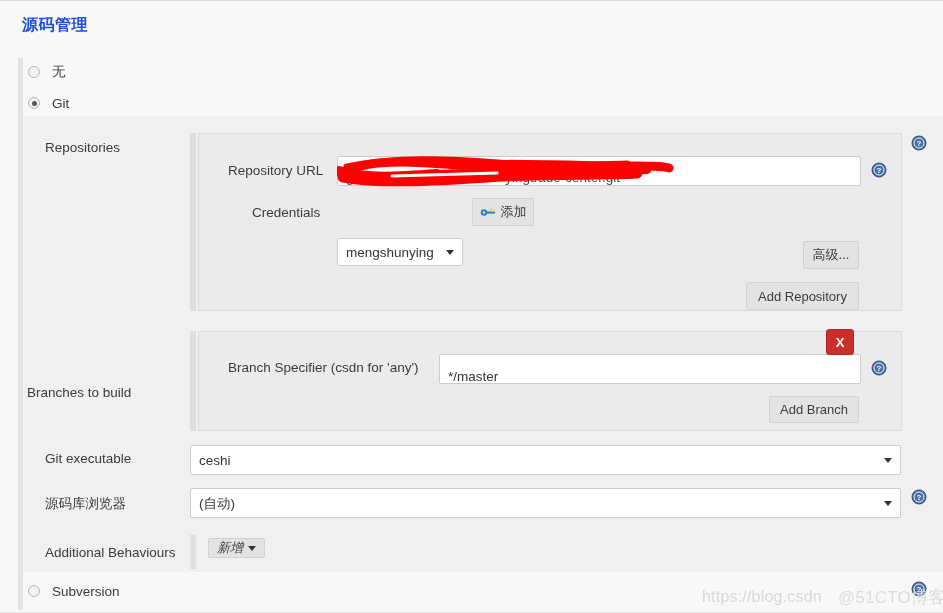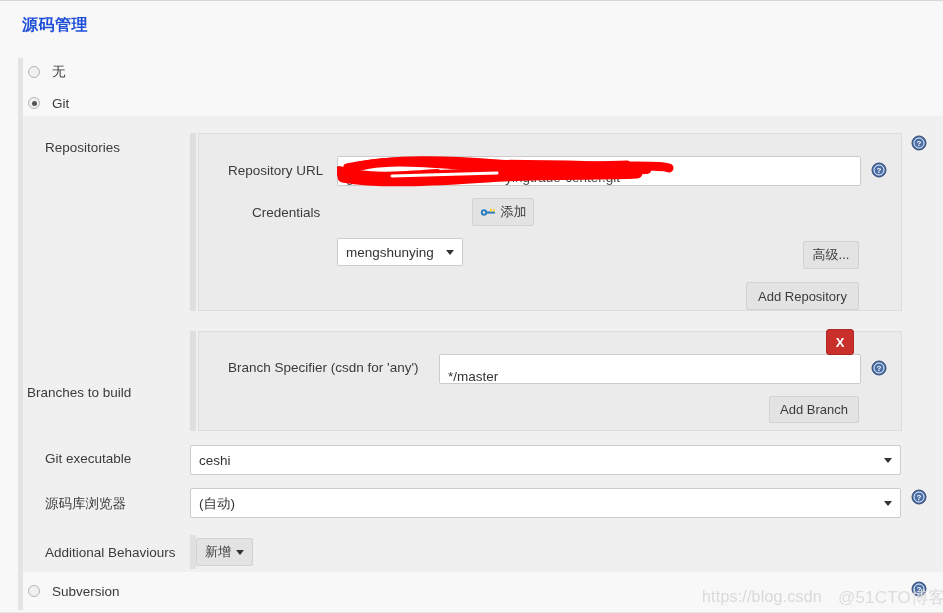--- a/index.html
+++ b/index.html
@@ -347,21 +347,21 @@
   <svg class="help" style="left:911px; top:488px;" viewBox="0 0 16 16">
     <circle cx="8" cy="8" r="7" fill="#4a6ea8" stroke="#2f4a78" stroke-width="1"></circle>
     <circle cx="8" cy="8" r="5" fill="none" stroke="#ffffff" stroke-width="0.9"></circle>
     <text x="8" y="11.4" font-size="8" font-family="Liberation Sans, sans-serif" font-weight="bold" fill="#ffffff" text-anchor="middle">?</text>
   </svg>
 
   <div class="row-label" style="left:45px; top:544px;">Additional Behaviours</div>
 
   <div class="rep-handle" style="left:190px; top:534px; height:34px; background:#e0e0e0;"></div>
 
-  <div class="btn" style="left:196px; top:537px; width:57px; height:28px;">
+  <div class="btn" style="left:208px; top:537px; width:57px; height:20px;font-style:italic;">
     <span>新增</span>
     <span class="dd-caret"></span>
   </div>
 
   <div class="radio-row" style="left:28px; top:580px;">
     <span class="radio"></span>
     <span class="radio-label">Subversion</span>
   </div>
 
   <svg class="help" style="left:911px; top:580px;" viewBox="0 0 16 16">

